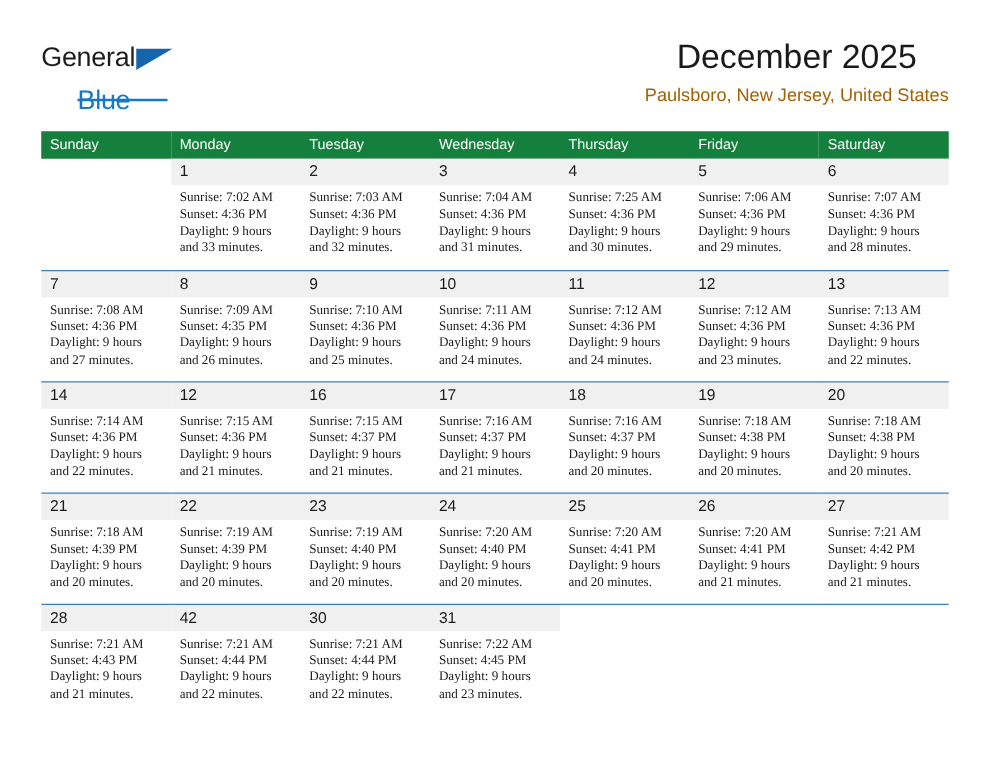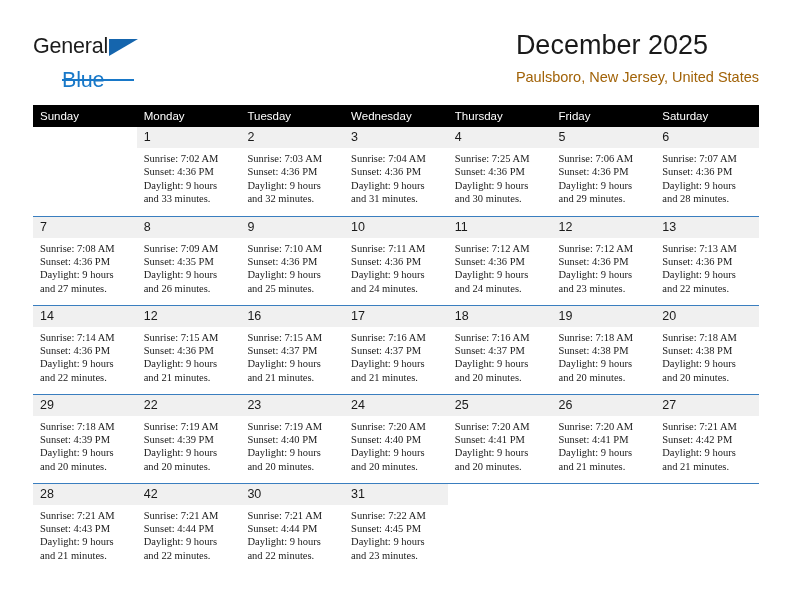--- a/index.html
+++ b/index.html
@@ -69,21 +69,21 @@
     top: 45px;
     width: 72px;
     height: 2px;
     background: #1878c8;
   }
 
   .titles {
     position: absolute;
     right: 0;
     top: 0;
-    text-align: left;
+    text-align: center;
     margin-left: 32px;
   }
   .cal-title {
     font-size: 27px;
     color: #1a1a1a;
     line-height: 34px;
     white-space: nowrap;
   }
   .cal-sub {
     font-size: 14.5px;
@@ -96,21 +96,21 @@
   
   .cal {
     position: absolute;
     left: 33px;
     top: 105px;
     width: 726px;
     border-collapse: collapse;
     table-layout: fixed;
   }
   .cal th {
-    background: #000000;
+    background: #15803d;
     color: #ffffff;
     font-size: 11.5px;
     font-weight: normal;
     text-align: left;
     padding: 5px 0 5px 7px;
     height: 11px;
     border: none;
   }
   .cal td {
     vertical-align: top;
@@ -373,21 +373,21 @@
             <div>Sunrise: 7:18 AM</div>
             <div>Sunset: 4:38 PM</div>
             <div>Daylight: 9 hours</div>
             <div>and 20 minutes.</div>
           </div>
         </td>
       </tr>
 
       <tr class="week">
         <td>
-          <div class="daynum">29</div>
+          <div class="daynum">21</div>
           <div class="info">
             <div>Sunrise: 7:18 AM</div>
             <div>Sunset: 4:39 PM</div>
             <div>Daylight: 9 hours</div>
             <div>and 20 minutes.</div>
           </div>
         </td>
         <td>
           <div class="daynum">22</div>
           <div class="info">

